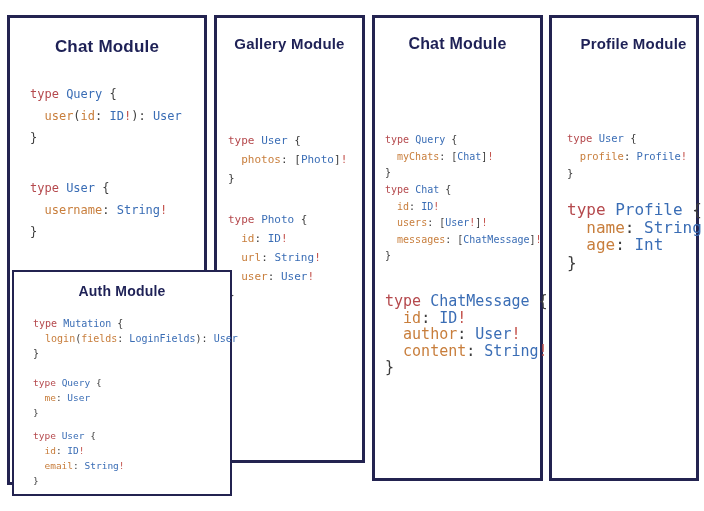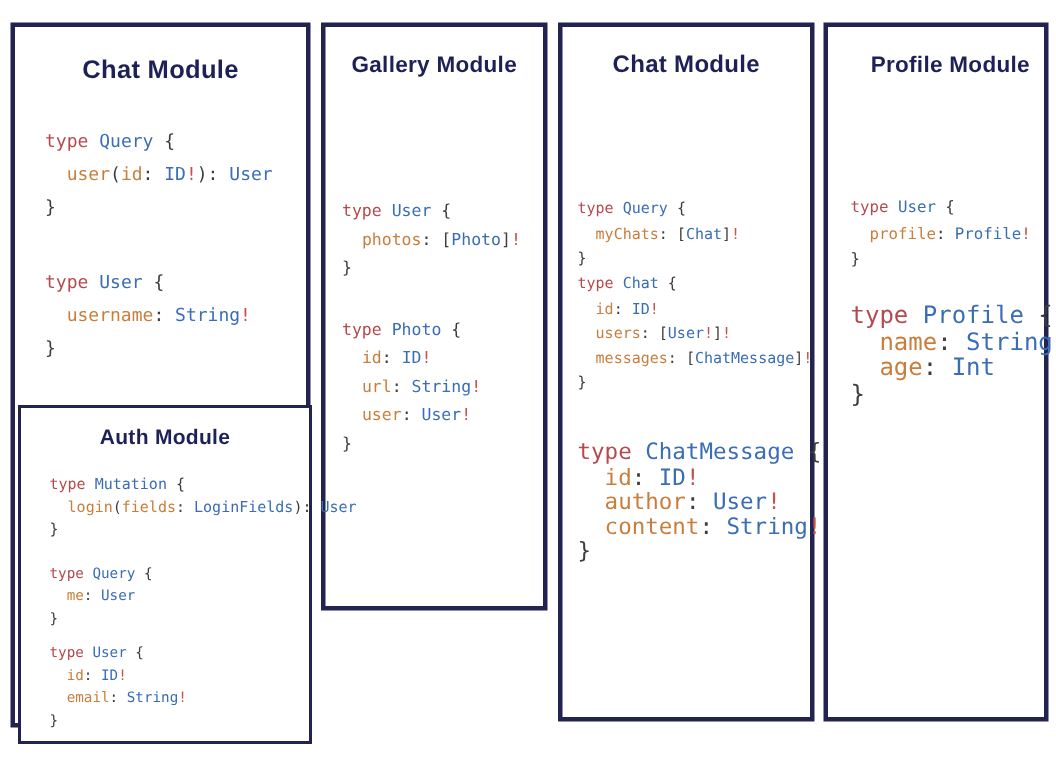--- a/index.html
+++ b/index.html
@@ -8,29 +8,29 @@
     --keyword:#b5494d;
     --typename:#3a6db5;
     --field:#c87e3c;
     --punct:#3d3d3d;
     --bang:#c4534d;
   }
   html,body{margin:0;padding:0;background:#ffffff;}
   .diagram{position:relative;width:704px;height:511px;background:#ffffff;overflow:hidden;}
   .panel{position:absolute;top:15px;background:#ffffff;border:3px solid var(--border);box-sizing:border-box;}
   #panel-user{left:7px;width:200px;height:470px;}
-  #panel-gallery{left:214px;width:151px;height:392px;}
+  #panel-gallery{left:214px;width:151px;height:448px;}
   #panel-chat{left:372px;width:171px;height:466px;}
   #panel-profile{left:549px;width:150px;height:466px;padding-left:19px;}
   .panel-title{margin:0;text-align:center;font-family:"Liberation Sans",sans-serif;font-weight:700;color:var(--title);letter-spacing:.2px;}
   #panel-user .panel-title{margin-top:19px;font-size:17px;}
   #panel-gallery .panel-title{margin-top:17px;font-size:15px;}
   #panel-chat .panel-title{margin-top:17px;font-size:16px;}
   #panel-profile .panel-title{margin-top:17px;font-size:15px;}
-  #auth-box{position:absolute;left:2px;top:252px;width:196px;height:226px;background:#ffffff;border:2px solid var(--border);box-sizing:border-box;z-index:2;}
+  #auth-box{position:absolute;left:2px;top:252px;width:220px;height:226px;background:#ffffff;border:2px solid var(--border);box-sizing:border-box;z-index:2;}
   #auth-box .panel-title{margin-top:11px;font-size:14px;}
   .code-block{position:absolute;font-family:"DejaVu Sans Mono",monospace;white-space:pre;}
   .code-line{white-space:pre;}
   
   #panel-user .cb0{left:20px;top:65px;font-size:12px;line-height:22px;}
   #panel-user .cb1{left:20px;top:159px;font-size:12px;line-height:22px;}
   #auth-box .cb0{left:19px;top:44px;font-size:10px;line-height:15px;}
   #auth-box .cb1{left:19px;top:103px;font-size:9.5px;line-height:15px;}
   #auth-box .cb2{left:19px;top:156px;font-size:9.5px;line-height:15px;}
   #panel-gallery .cb0{left:11px;top:113px;font-size:11px;line-height:19px;}

